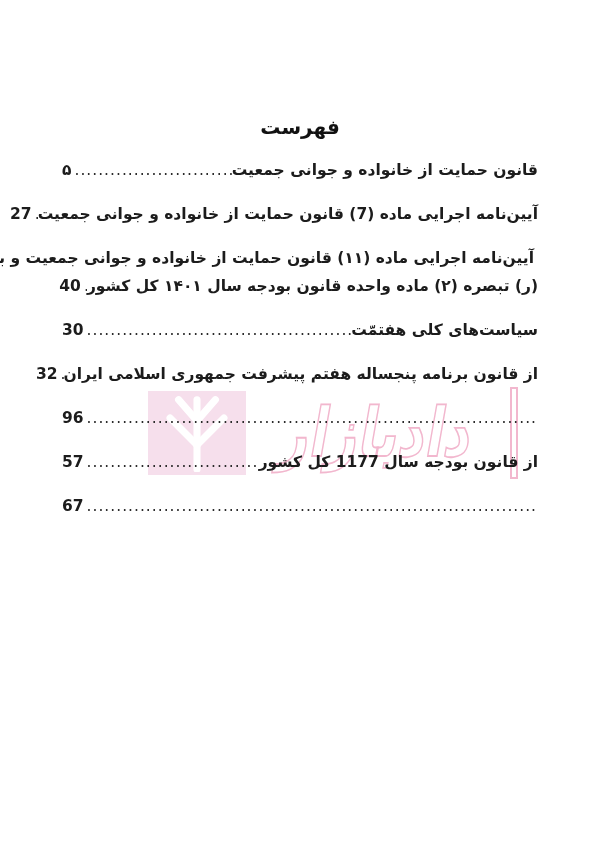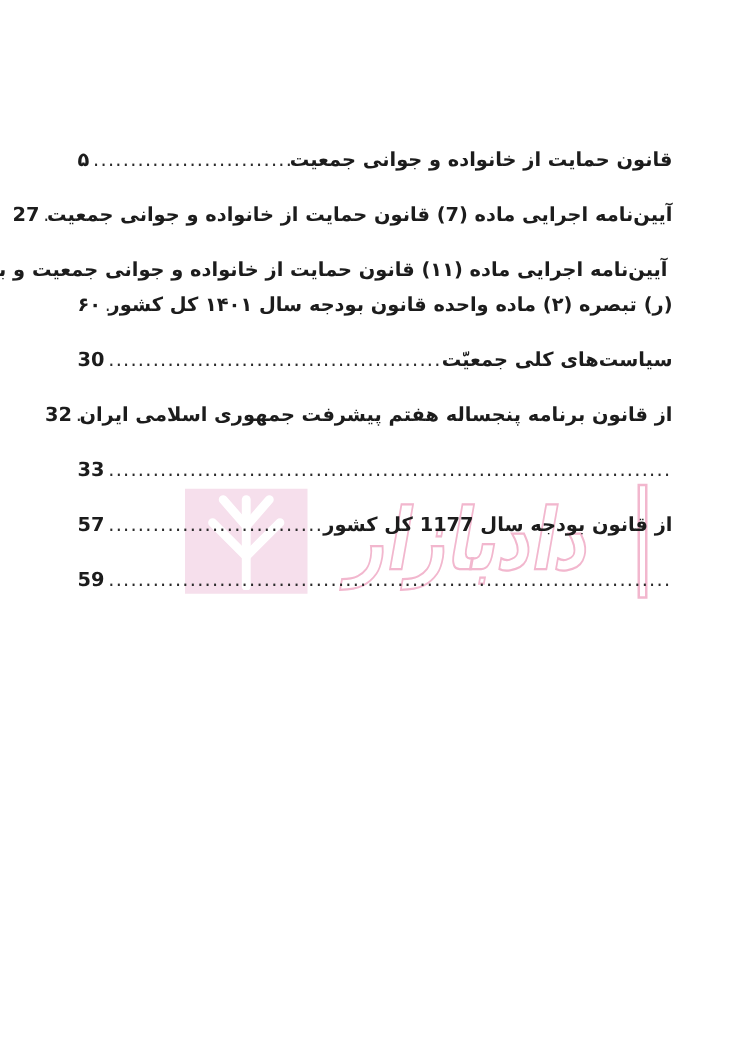--- a/index.html
+++ b/index.html
@@ -130,72 +130,73 @@
           <line x1="50" y1="72" x2="12" y2="34"></line>
           <line x1="50" y1="72" x2="88" y2="34"></line>
         </g>
       </svg>
     </div>
     <div class="wm-text">دادبازار</div>
     <div class="wm-bar"></div>
   </div>
 
   <div class="content">
+    <h1 class="title">فهرست</h1>
     <div id="toc">
         <div class="toc-entry">
           <div class="toc-row">
             <span class="toc-title">قانون حمایت از خانواده و جوانی جمعیت</span>
             <span class="leader">............................................................................................................................................................................................................................</span>
             <span class="page-num">۵</span>
           </div>
         </div>
         <div class="toc-entry">
           <div class="toc-row">
             <span class="toc-title">آیین‌نامه اجرایی ماده (7) قانون حمایت از خانواده و جوانی جمعیت</span>
             <span class="leader">............................................................................................................................................................................................................................</span>
             <span class="page-num">27</span>
           </div>
         </div>
         <div class="toc-entry">
           <div class="toc-line">آیین‌نامه اجرایی ماده (۱۱) قانون حمایت از خانواده و جوانی جمعیت و بند</div>
           <div class="toc-row">
             <span class="toc-title">(ر) تبصره (۲) ماده واحده قانون بودجه سال ۱۴۰۱ کل کشور</span>
             <span class="leader">............................................................................................................................................................................................................................</span>
-            <span class="page-num">۶۰</span>
-          </div>
-        </div>
-        <div class="toc-entry">
-          <div class="toc-row">
-            <span class="toc-title">سیاست‌های کلی جمعیّت</span>
+            <span class="page-num">40</span>
+          </div>
+        </div>
+        <div class="toc-entry">
+          <div class="toc-row">
+            <span class="toc-title">سیاست‌های کلی هفتمّت</span>
             <span class="leader">............................................................................................................................................................................................................................</span>
             <span class="page-num">30</span>
           </div>
         </div>
         <div class="toc-entry">
           <div class="toc-row">
             <span class="toc-title">از قانون برنامه پنجساله هفتم پیشرفت جمهوری اسلامی ایران</span>
             <span class="leader">............................................................................................................................................................................................................................</span>
             <span class="page-num">32</span>
           </div>
         </div>
         <div class="toc-entry">
           <div class="toc-row">
             <span class="leader">............................................................................................................................................................................................................................</span>
-            <span class="page-num">33</span>
+            <span class="page-num">96</span>
           </div>
         </div>
         <div class="toc-entry">
           <div class="toc-row">
             <span class="toc-title">از قانون بودجه سال 1177 کل کشور</span>
             <span class="leader">............................................................................................................................................................................................................................</span>
             <span class="page-num">57</span>
           </div>
         </div>
         <div class="toc-entry">
           <div class="toc-row">
             <span class="leader">............................................................................................................................................................................................................................</span>
-            <span class="page-num">59</span>
+            <span class="page-num">67</span>
           </div>
         </div>
       </div>
   </div>
 
 </div>
 
 </body></html>

